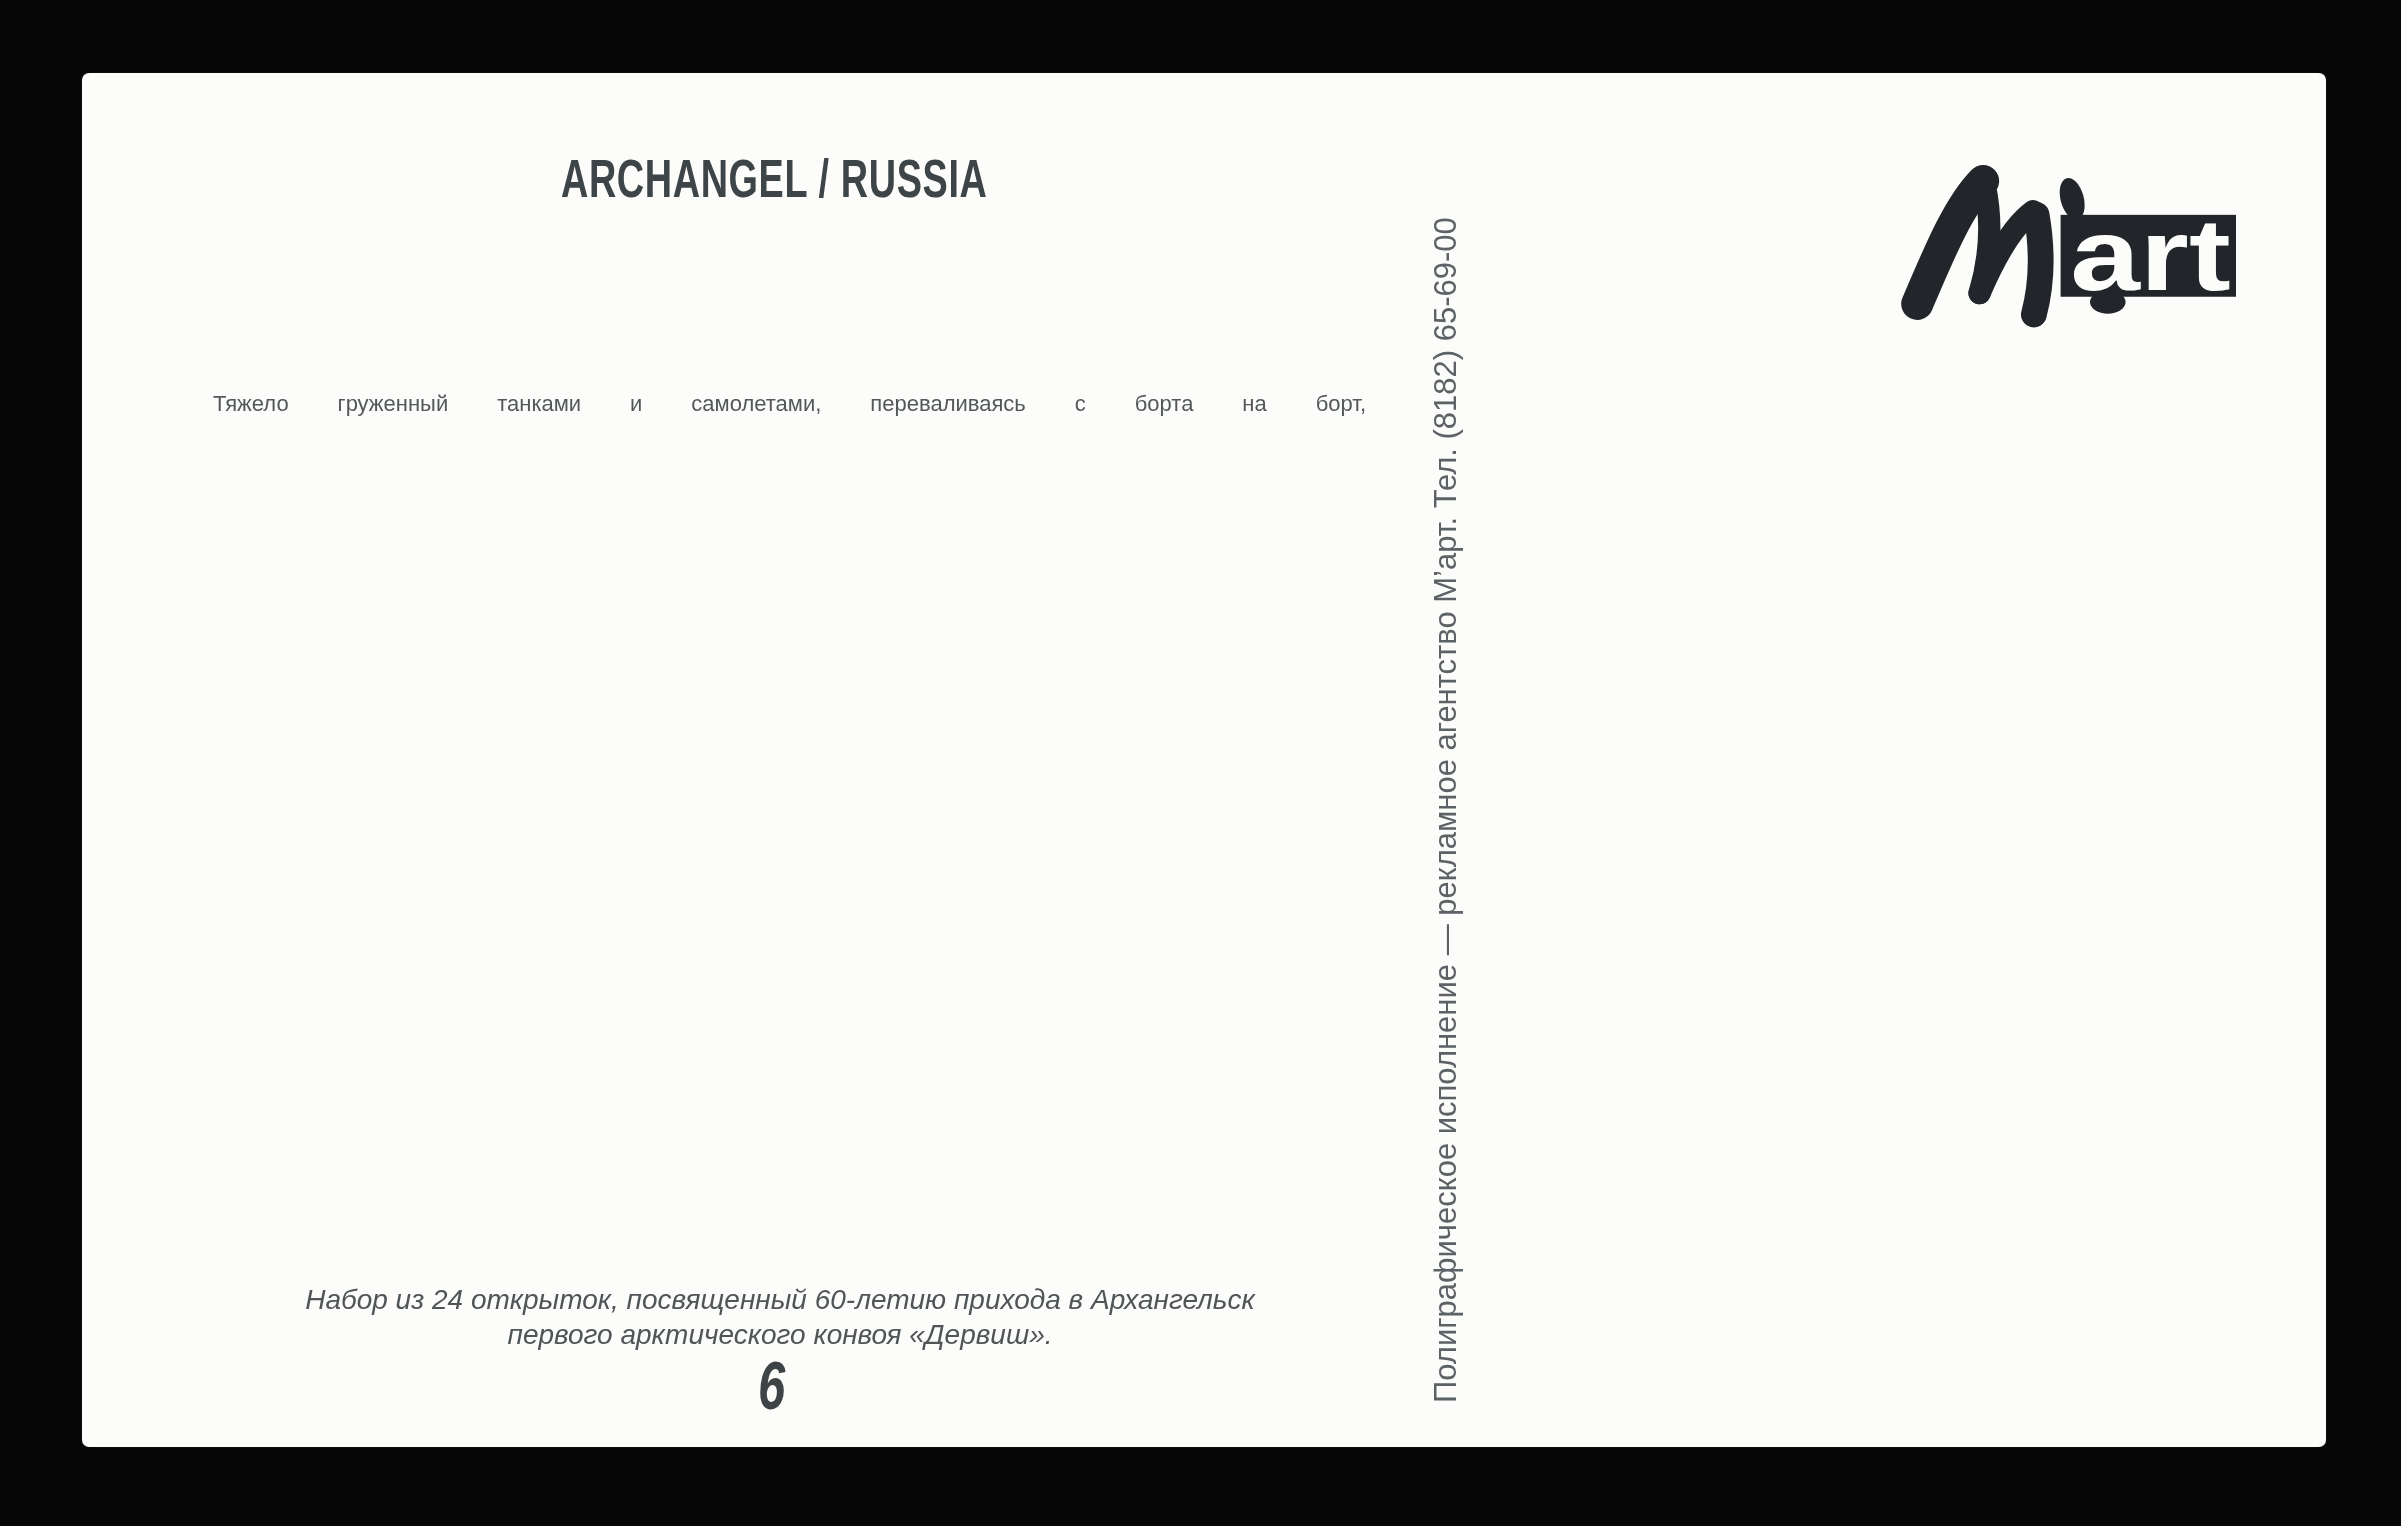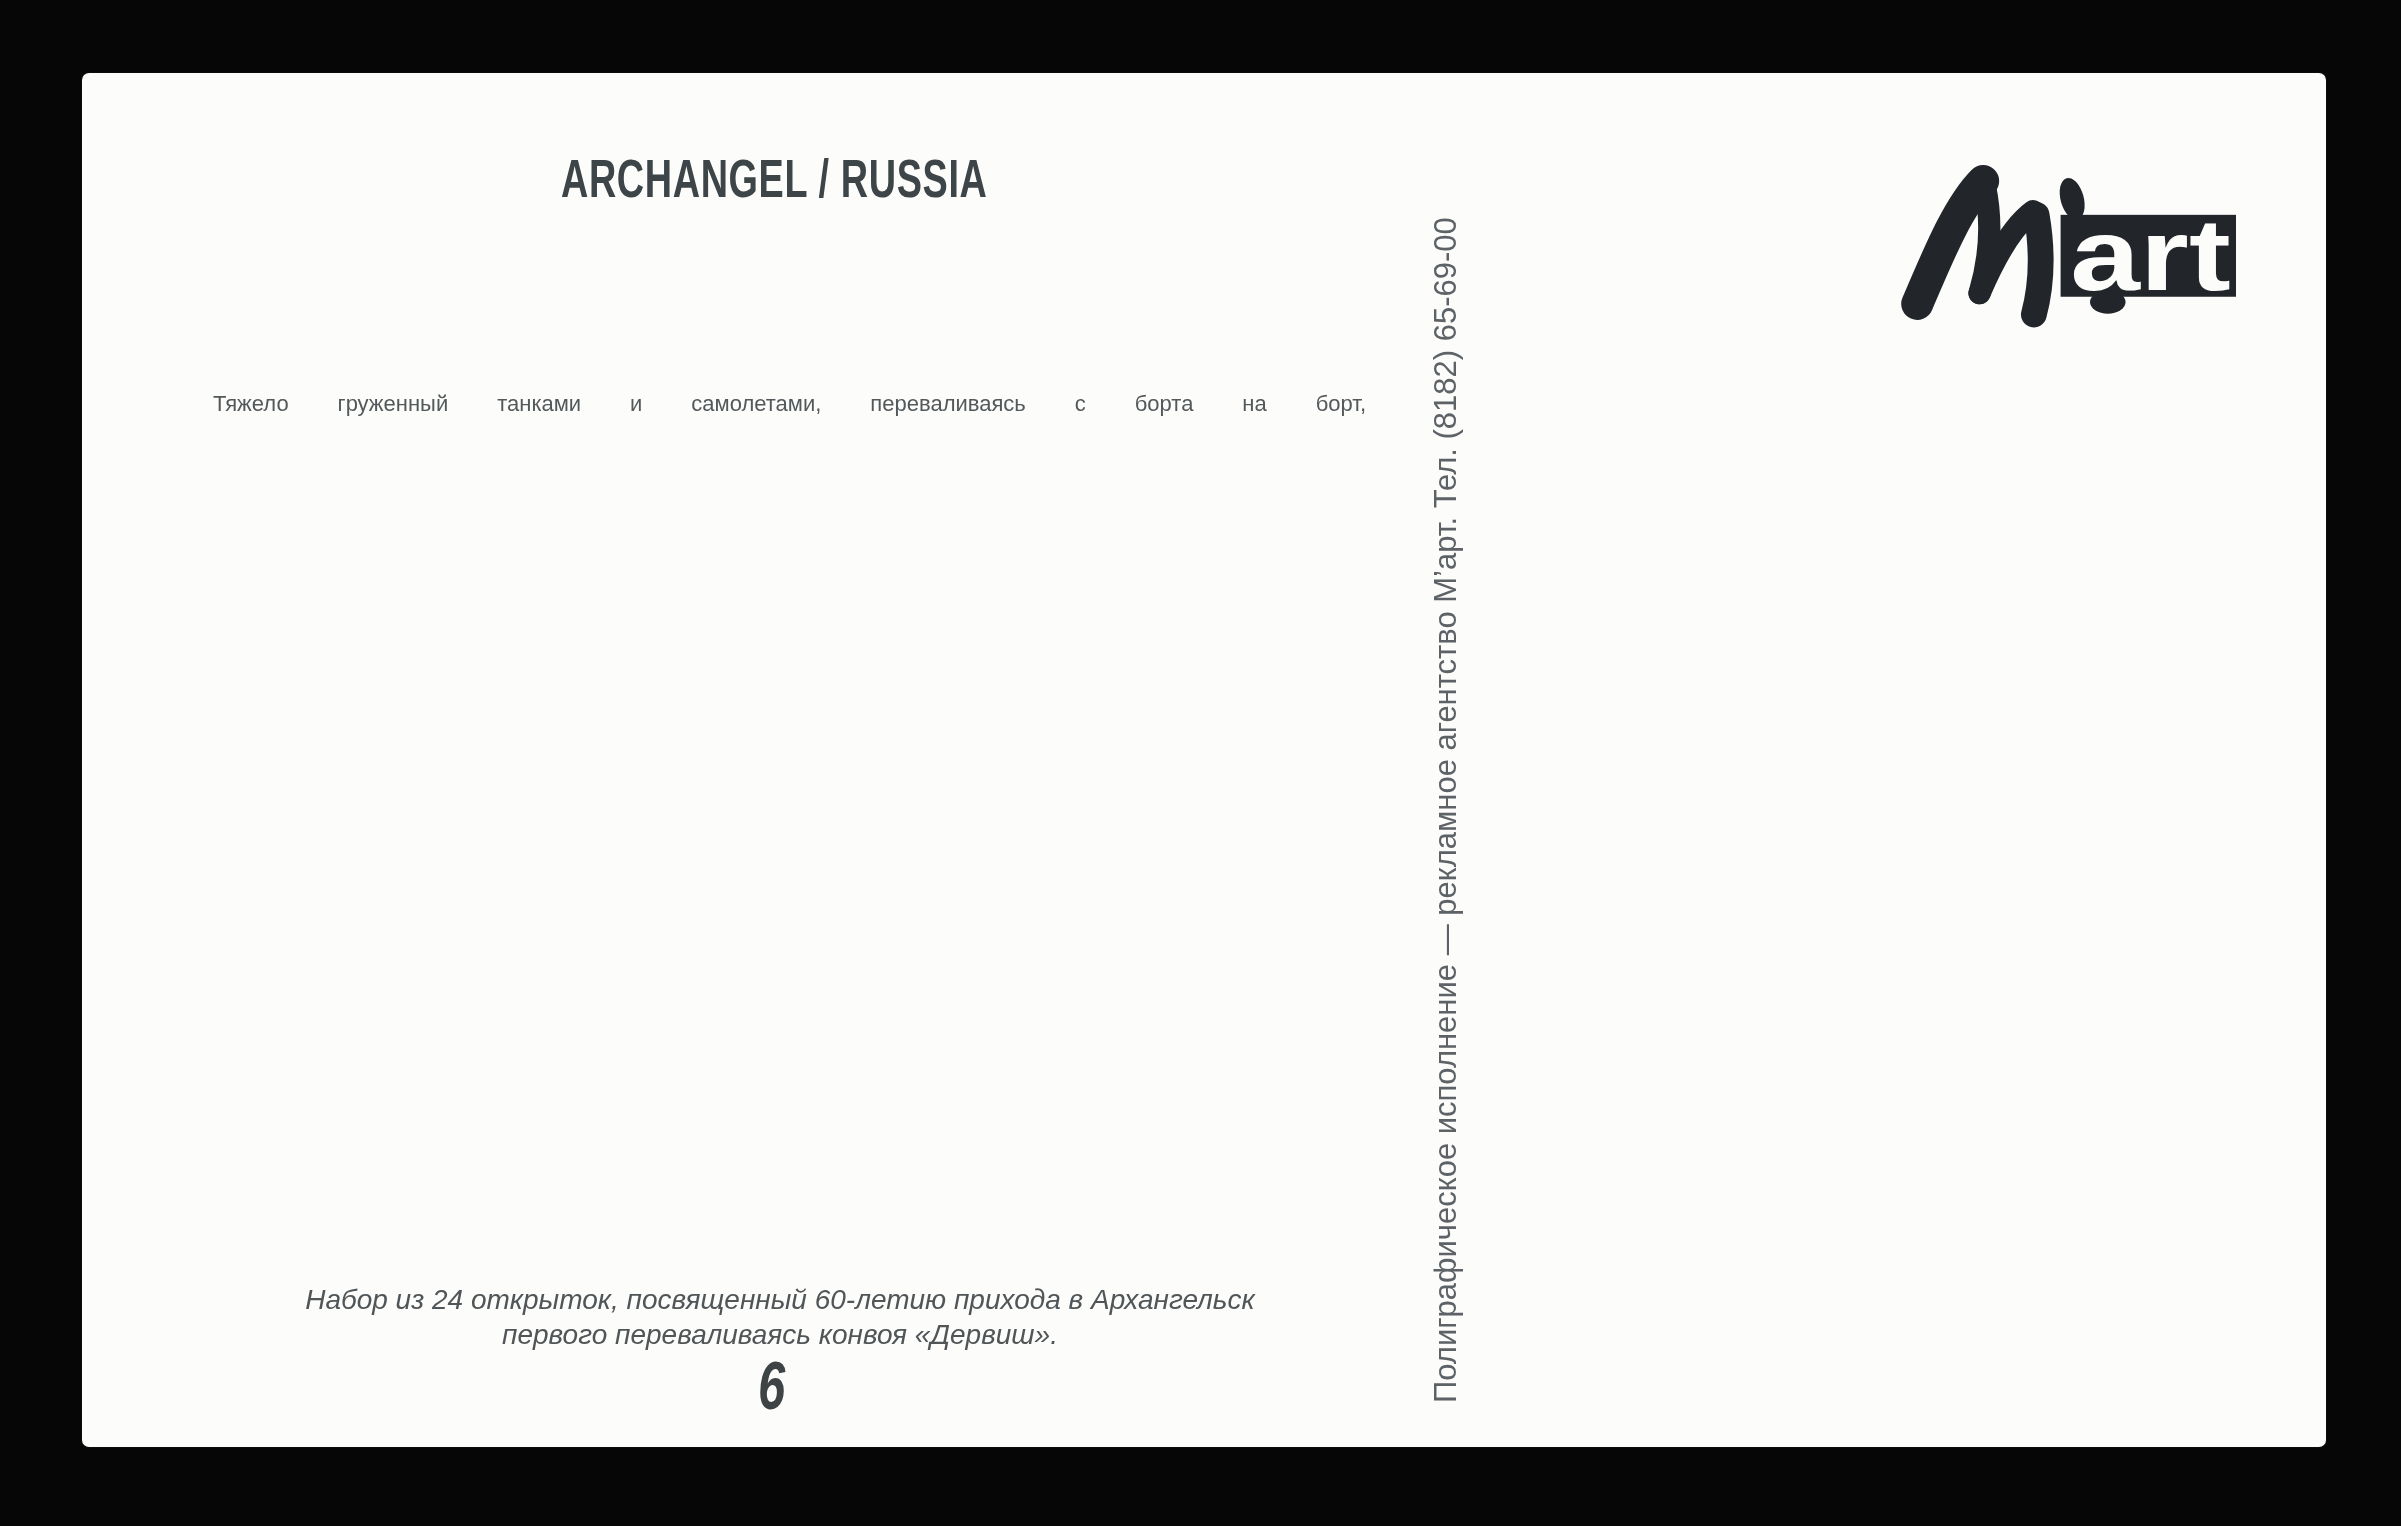--- a/index.html
+++ b/index.html
@@ -137,20 +137,20 @@
     </div>
 
     <p class="caption">
       <span class="caption-line-1">Тяжело груженный танками и самолетами, переваливаясь с борта на борт,</span>
     </p>
 
     <div class="vertical-publisher">Полиграфическое исполнение — рекламное агентство М’арт. Тел. (8182) 65-69-00</div>
 
     <p class="footer-note">
       <span>Набор из 24 открыток, посвященный 60-летию прихода в Архангельск</span>
-      <span>первого переваливаясь конвоя «Дервиш».</span>
+      <span>первого арктического конвоя «Дервиш».</span>
     </p>
 
     <div class="card-number">6</div>
 
   </div>
 </div>
 
 
 </body></html>

